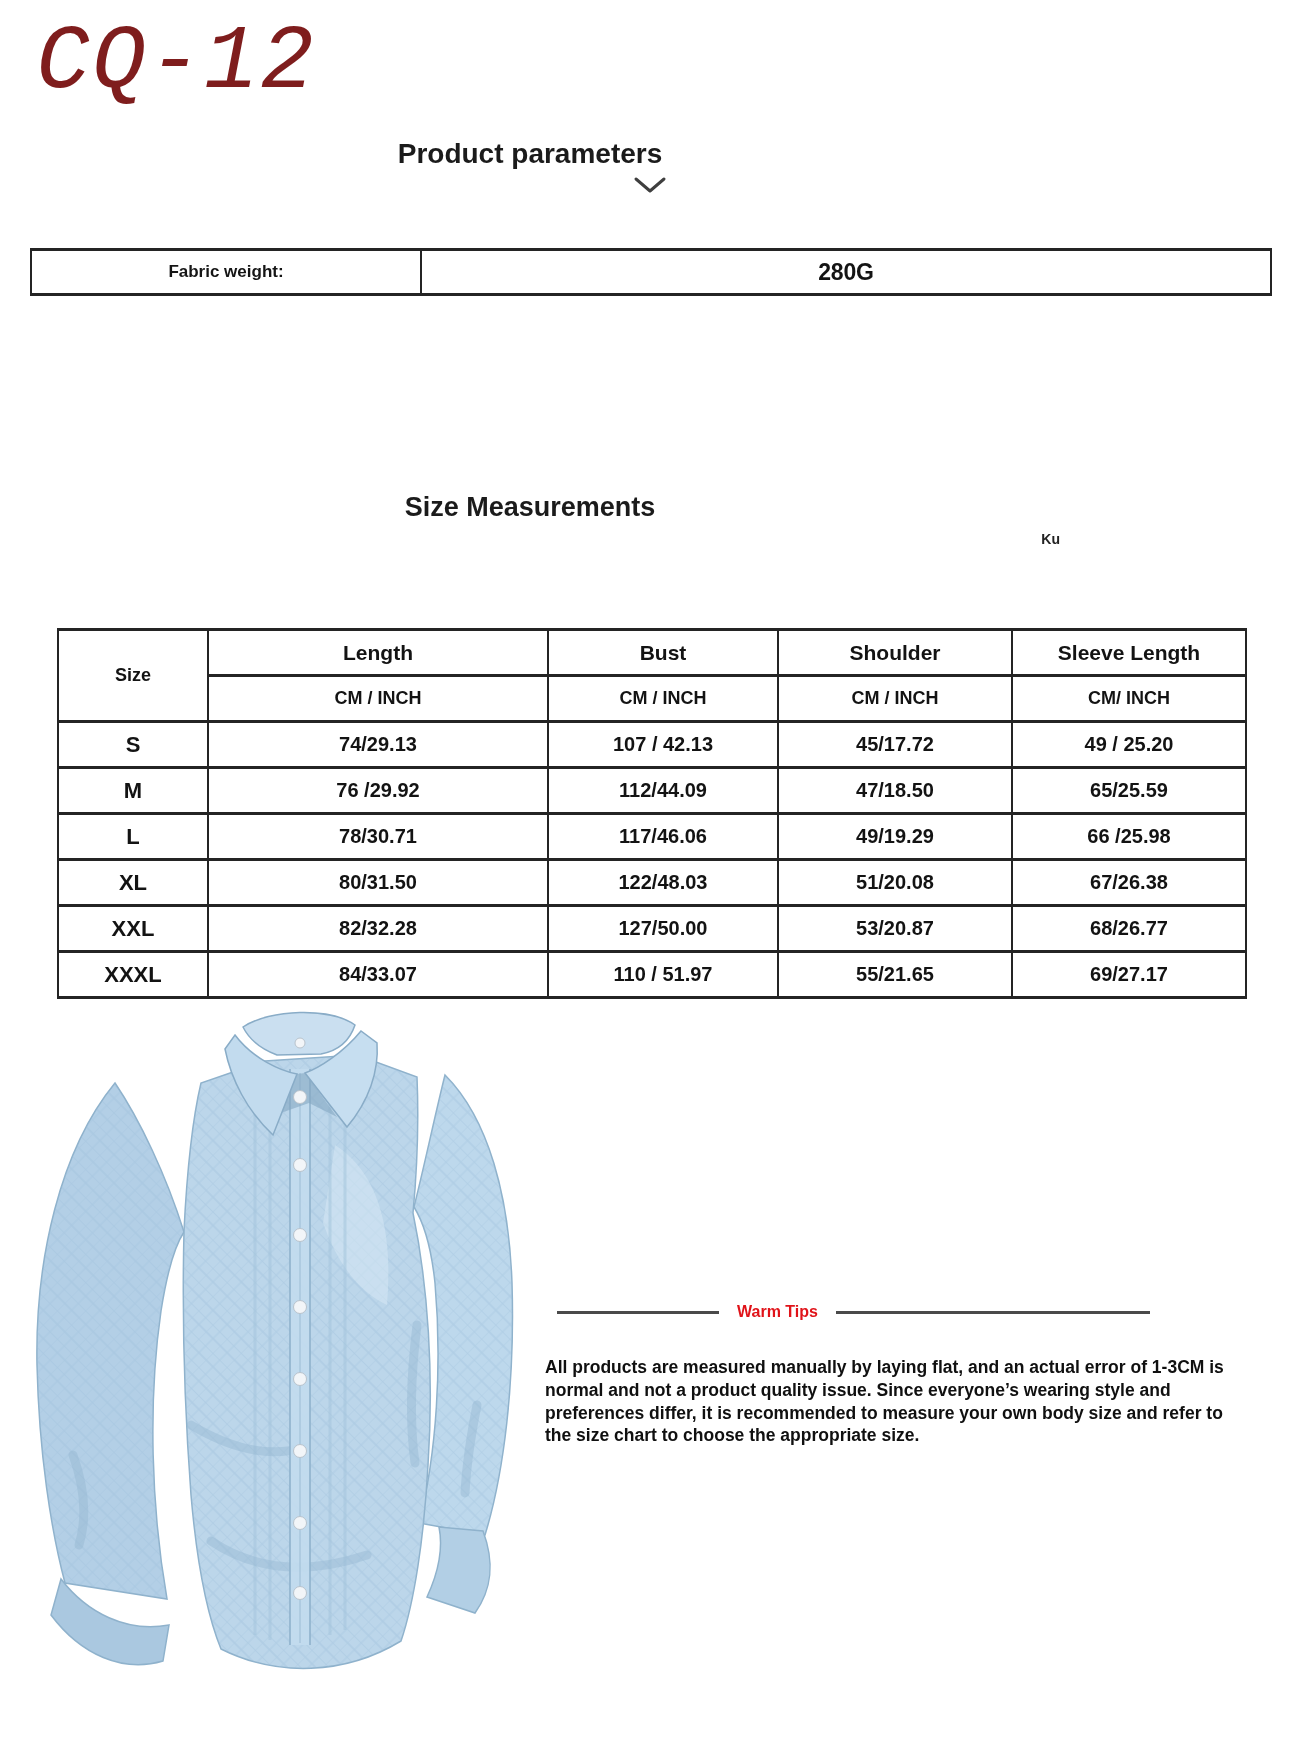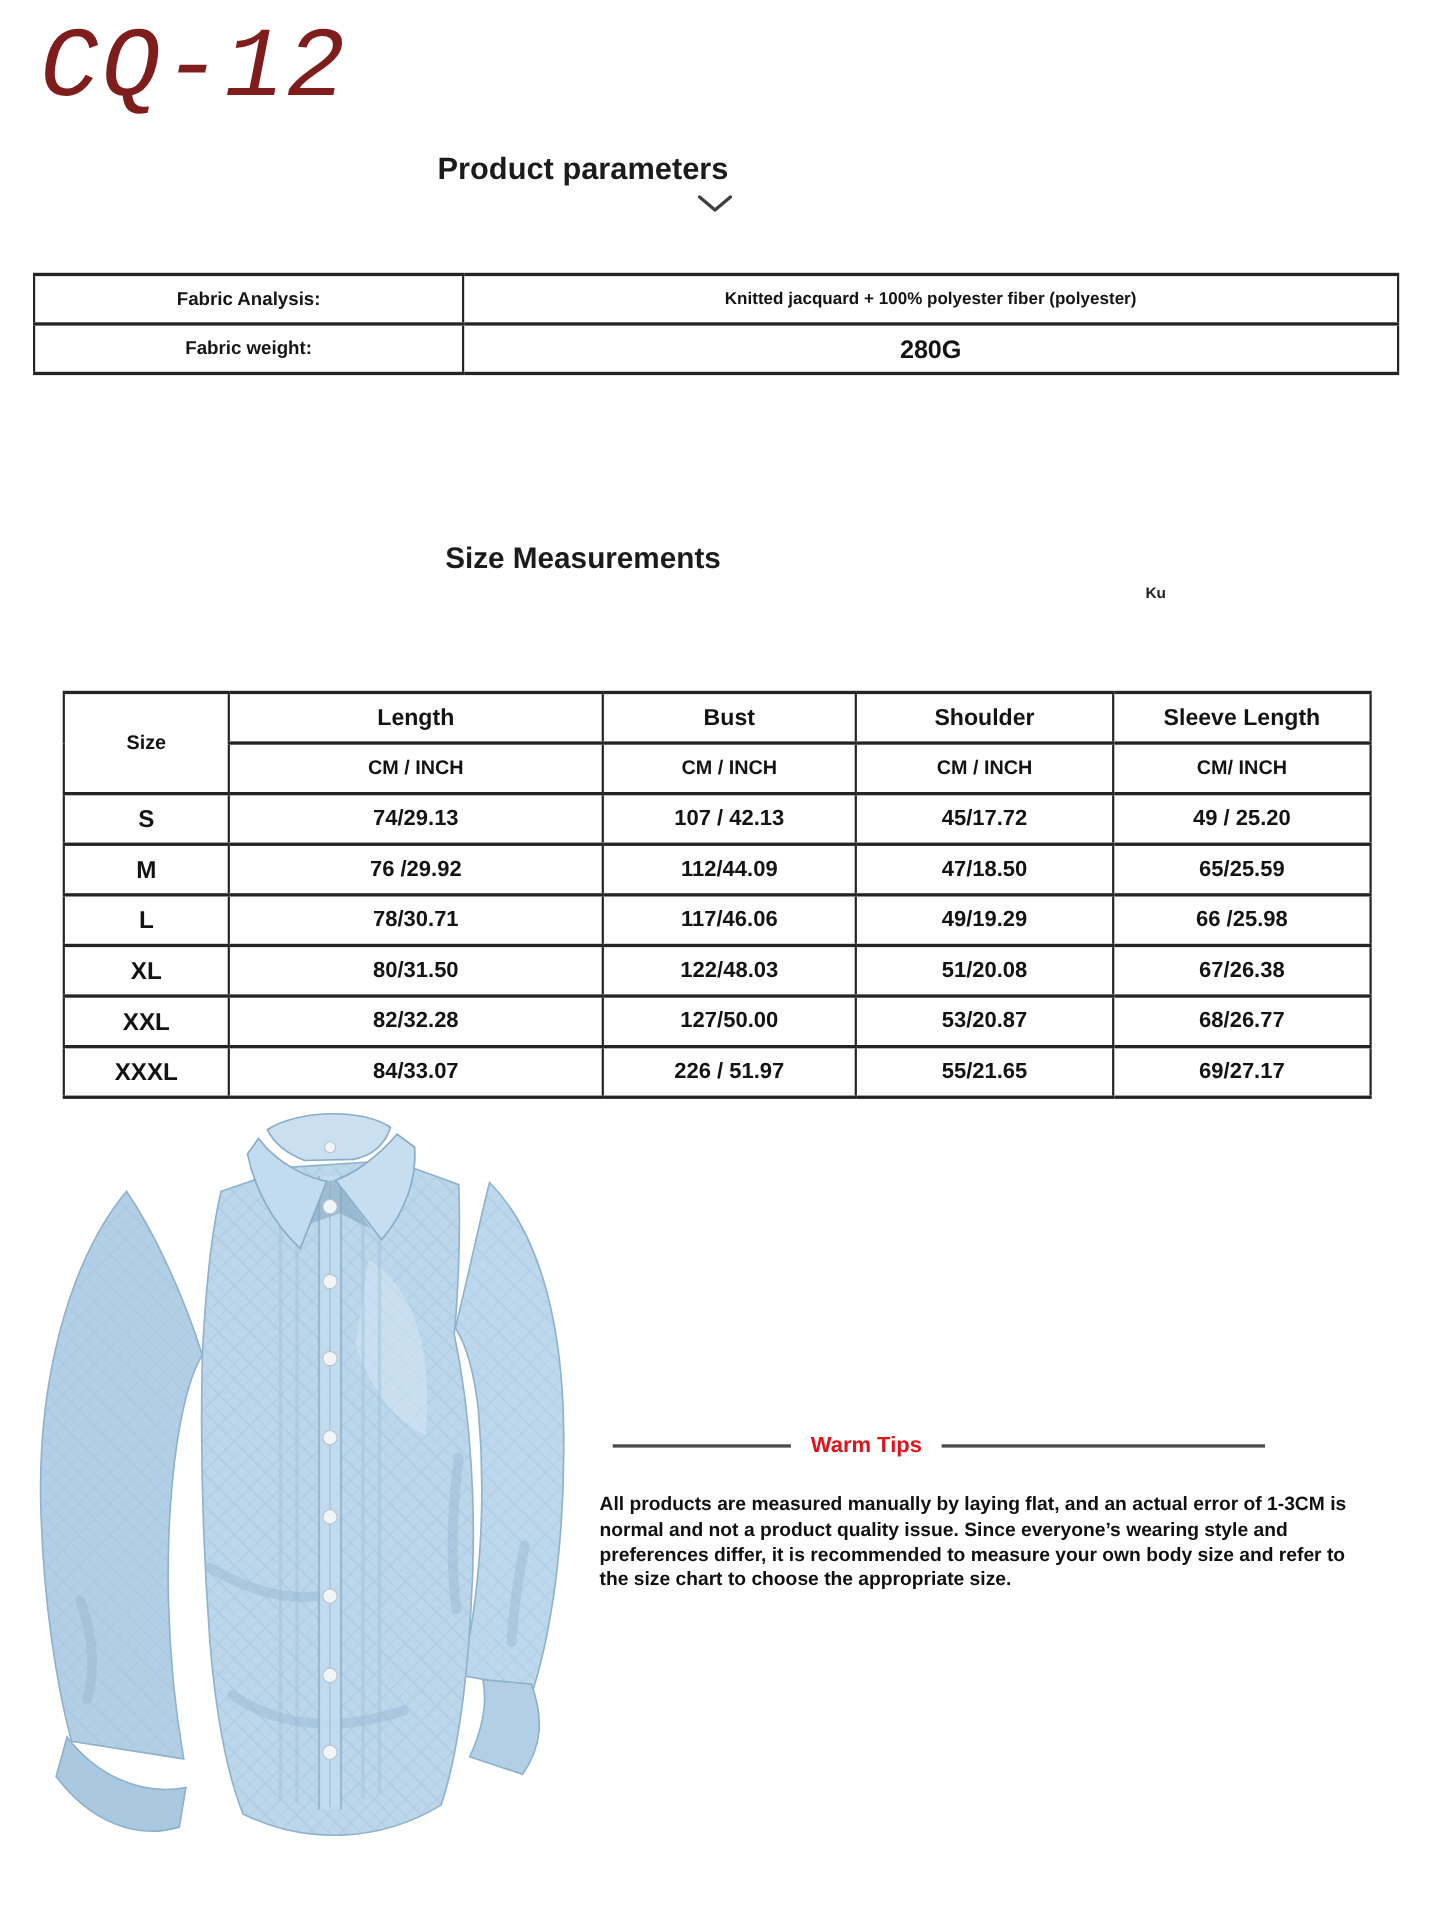--- a/index.html
+++ b/index.html
@@ -37,21 +37,21 @@
   }
   .size-table th{font-size:21px;font-weight:bold;}
   .size-table .unit{font-size:18px;font-weight:bold;}
   .size-table .szlbl{font-size:22px;font-weight:bold;}
   .size-table td{font-size:20px;font-weight:bold;}
   
   .tips-row{position:absolute;left:557px;top:1303px;width:593px;display:flex;align-items:center;}
   .tip-line{height:3px;background:#4a4a4a;}
   .tip-line.l{width:162px;margin-right:18px;}
   .tip-line.r{flex:1;margin-left:18px;}
-  .tips-title{font-size:20px;font-weight:bold;color:#e01319;white-space:nowrap;}
+  .tips-title{font-size:16px;font-weight:bold;color:#e01319;white-space:nowrap;}
   .tips-body{
     position:absolute;left:545px;top:1356px;width:706px;
     font-size:17.5px;font-weight:bold;color:#101010;line-height:1.3;text-align:left;
   }
   .shirt{position:absolute;left:15px;top:985px;}
 </style>
 </head>
 <body>
 
 <div class="brand">CQ-12</div>
@@ -60,24 +60,20 @@
 <svg class="chev" width="34" height="18" viewBox="0 0 34 18">
   <polyline points="3,3 17,15 31,3" fill="none" stroke="#3f3f3f" stroke-width="3" stroke-linecap="round" stroke-linejoin="round"></polyline>
 </svg>
 
 <table class="params-table">
   <colgroup>
       <col style="width:390px">
       <col>
     </colgroup>
   <tbody>
-    <tr>
-      <td class="lbl">Fabric Analysis:</td>
-      <td class="v-mid">Knitted jacquard + 100% polyester fiber (polyester)</td>
-    </tr>
     <tr>
       <td class="lbl">Fabric weight:</td>
       <td class="v-big">280G</td>
     </tr>
   </tbody>
 </table>
 
 <div class="center-wrap h-size">Size Measurements</div>
 <div class="center-wrap h-ku">Ku</div>
 
@@ -134,21 +130,21 @@
     <tr>
       <td class="szlbl">XXL</td>
       <td>82/32.28</td>
       <td>127/50.00</td>
       <td>53/20.87</td>
       <td>68/26.77</td>
     </tr>
     <tr>
       <td class="szlbl">XXXL</td>
       <td>84/33.07</td>
-      <td>226 / 51.97</td>
+      <td>110 / 51.97</td>
       <td>55/21.65</td>
       <td>69/27.17</td>
     </tr>
   </tbody>
 </table>
 
 <svg class="shirt" width="545" height="730" viewBox="0 0 545 730">
   <defs>
     <pattern id="diam" width="20" height="20" patternUnits="userSpaceOnUse" patternTransform="rotate(45)">
       <path d="M0,0 H20 M0,10 H20" stroke="#9cbeda" stroke-width="1.4" fill="none"></path>

